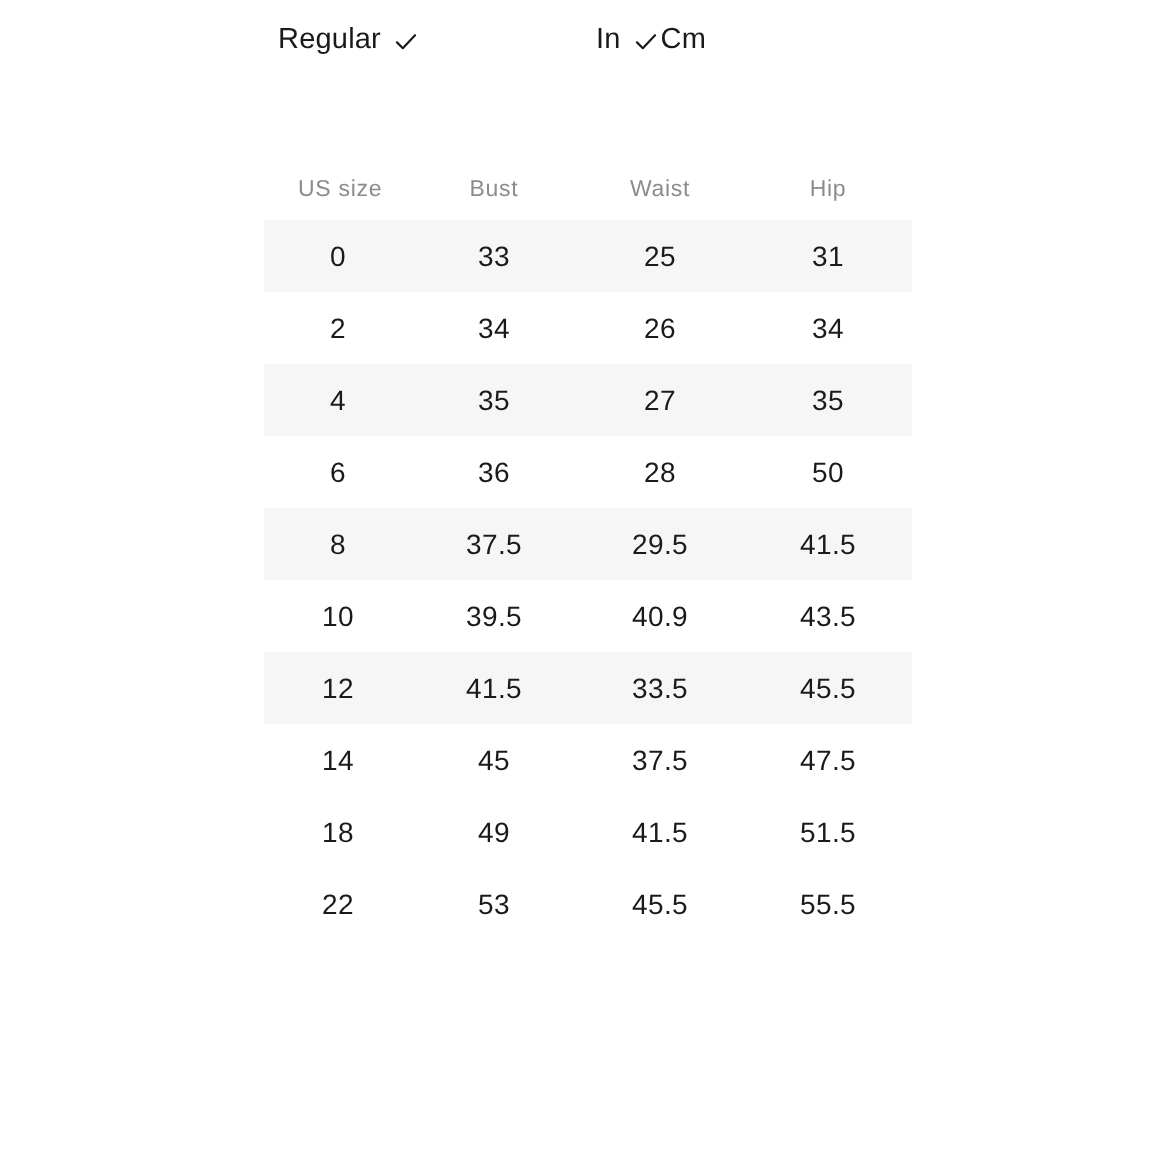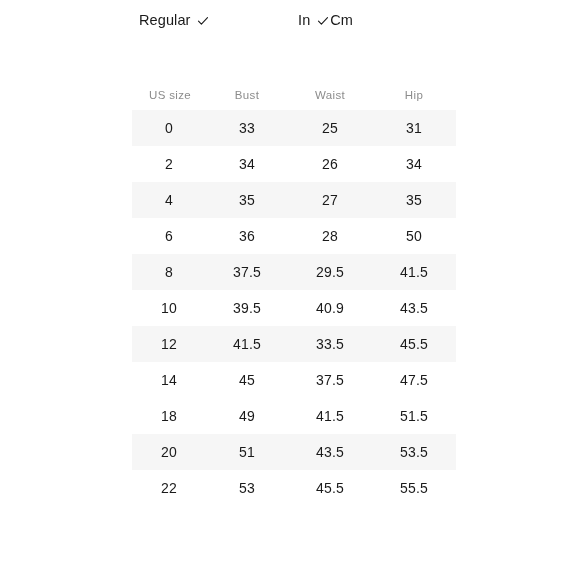--- a/index.html
+++ b/index.html
@@ -214,26 +214,20 @@
         <td>45</td>
         <td>37.5</td>
         <td>47.5</td>
       </tr>
       <tr class="plain">
         <td>18</td>
         <td>49</td>
         <td>41.5</td>
         <td>51.5</td>
       </tr>
-      <tr class="striped">
-        <td>20</td>
-        <td>51</td>
-        <td>43.5</td>
-        <td>53.5</td>
-      </tr>
       <tr class="plain">
         <td>22</td>
         <td>53</td>
         <td>45.5</td>
         <td>55.5</td>
       </tr>
     </tbody>
   </table>
 
 </div>

